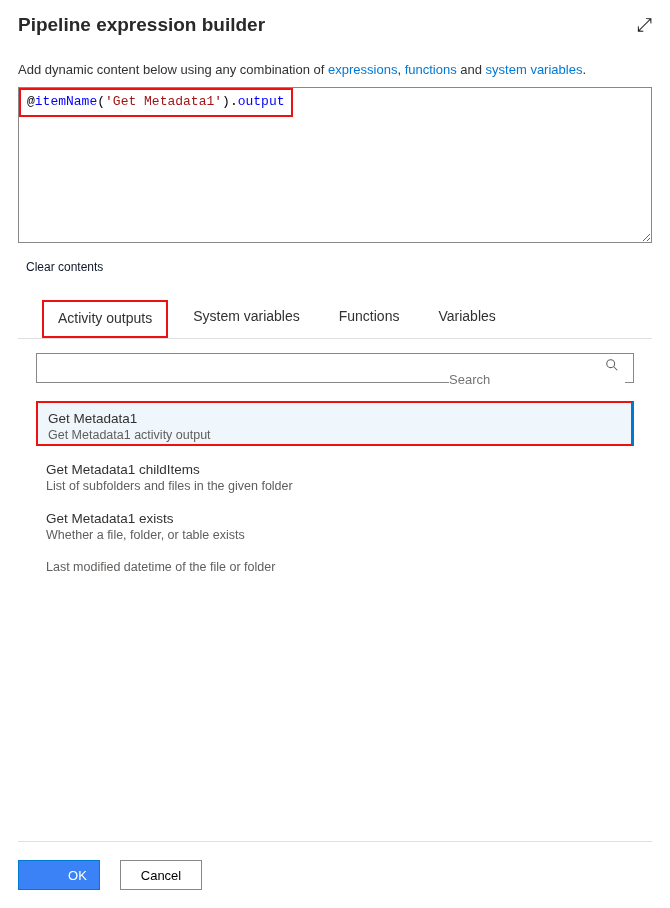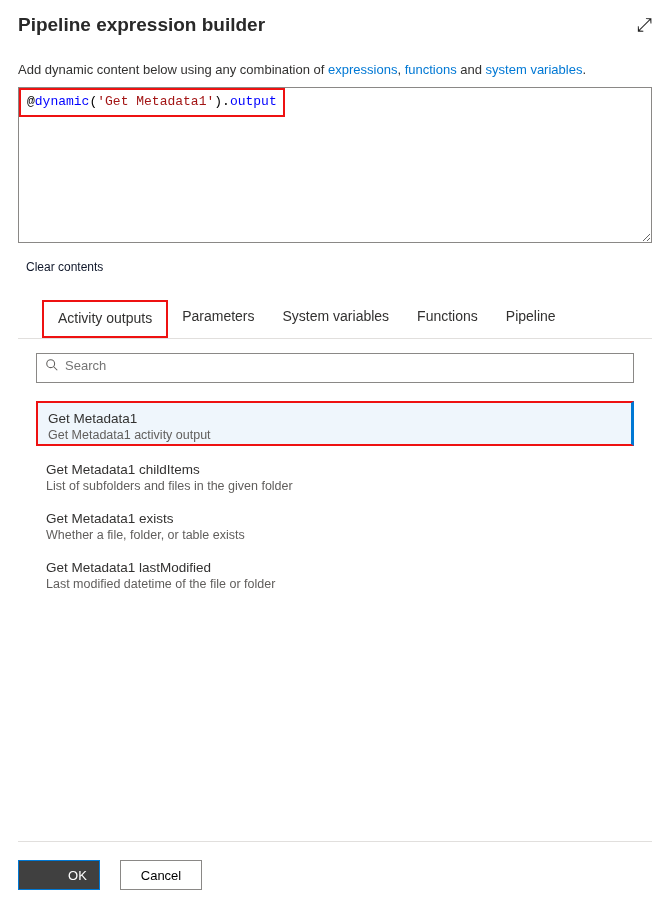--- a/index.html
+++ b/index.html
@@ -51,40 +51,41 @@
     .tok-str { color: #a31515; }
     .clear-link {
       display: inline-block;
       margin: 14px 0 26px 8px;
       color: #0f172a;
       font-size: 12px;
       cursor: pointer;
     }
     .tabs {
       display: flex;
-      gap: 0;
+      gap: 11px;
       border-bottom: 1px solid #e1dfdd;
       padding-left: 24px;
       margin-bottom: 14px;
     }
     .tab {
       padding: 8px 14px 10px;
       font-size: 14px;
       color: #323130;
       cursor: pointer;
     }
     .tab.active { font-weight: 400; color: #323130; }
     .tab.hl { border: 2px solid #e11; }
     .search-wrap { padding: 0 18px; margin-bottom: 18px; }
     .search-box {
       display: flex;
-      align-items: flex-start;
+      align-items: flex-end;
       border: 1px solid #8a8886;
       padding: 4px 8px;
       height: 30px;
+      flex-direction: column;
     }
     .search-box svg { flex-shrink: 0; margin-right: 6px; }
     .search-input {
       border: none;
       outline: none;
       flex: 1;
       font-size: 13px;
       color: #605e5c;
     }
     .list { padding: 0 18px; }
@@ -109,52 +110,51 @@
       gap: 20px;
     }
     .btn {
       min-width: 82px;
       height: 30px;
       font-size: 13px;
       border: 1px solid #8a8886;
       background: #fff;
       cursor: pointer;
     }
-    .btn.primary { background: #404040; color: #fff; border-color: #0078d4; padding-left: 37px; }
+    .btn.primary { background: #3b82f6; color: #fff; border-color: #0078d4; padding-left: 37px; }
   </style>
 </head>
 <body>
 
 
 
 <div class="header-row">
   <div class="title">Pipeline expression builder</div>
   <span class="expand-icon">⤢</span>
 </div>
 
 <div class="intro">
   <span>Add dynamic content below using any combination of </span>
   <a>expressions</a><span>, </span><a>functions</a><span> and </span><a>system variables</a><span>.</span>
 </div>
 
 <div class="editor-wrap">
   <textarea class="editor" spellcheck="false" style="">@activity('Get Metadata1').output</textarea>
   <div class="expr-overlay">
-    <span class="tok-at">@</span><span class="tok-kw">dynamic</span><span class="tok-par">(</span><span class="tok-str">'Get Metadata1'</span><span class="tok-par">).</span><span class="tok-kw">output</span>
+    <span class="tok-at">@</span><span class="tok-kw">itemName</span><span class="tok-par">(</span><span class="tok-str">'Get Metadata1'</span><span class="tok-par">).</span><span class="tok-kw">output</span>
   </div>
 </div>
 
 <span class="clear-link">Clear contents</span>
 
 <div class="tabs">
   <div class="tab active hl">Activity outputs</div>
-  <div class="tab">Parameters</div>
   <div class="tab">System variables</div>
   <div class="tab">Functions</div>
-  <div class="tab">Pipeline</div>
+  <div class="tab">Variables</div>
 </div>
 
 <div class="search-wrap">
   <div class="search-box">
     <svg width="14" height="14" viewBox="0 0 16 16">
         <circle cx="6.5" cy="6.5" r="4.5" fill="none" stroke="#605e5c" stroke-width="1.2"></circle>
         <line x1="10" y1="10" x2="14" y2="14" stroke="#605e5c" stroke-width="1.2"></line>
       </svg>
     <input class="search-input" placeholder="Search" style="">
   </div>
@@ -167,21 +167,20 @@
   </div>
   <div class="item">
     <div class="item-title">Get Metadata1 childItems</div>
     <div class="item-desc">List of subfolders and files in the given folder</div>
   </div>
   <div class="item">
     <div class="item-title">Get Metadata1 exists</div>
     <div class="item-desc">Whether a file, folder, or table exists</div>
   </div>
   <div class="item">
-    <div class="item-title">Get Metadata1 lastModified</div>
     <div class="item-desc">Last modified datetime of the file or folder</div>
   </div>
 </div>
 
 <div class="footer">
   <button class="btn primary">OK</button>
   <button class="btn">Cancel</button>
 </div>
 
 

